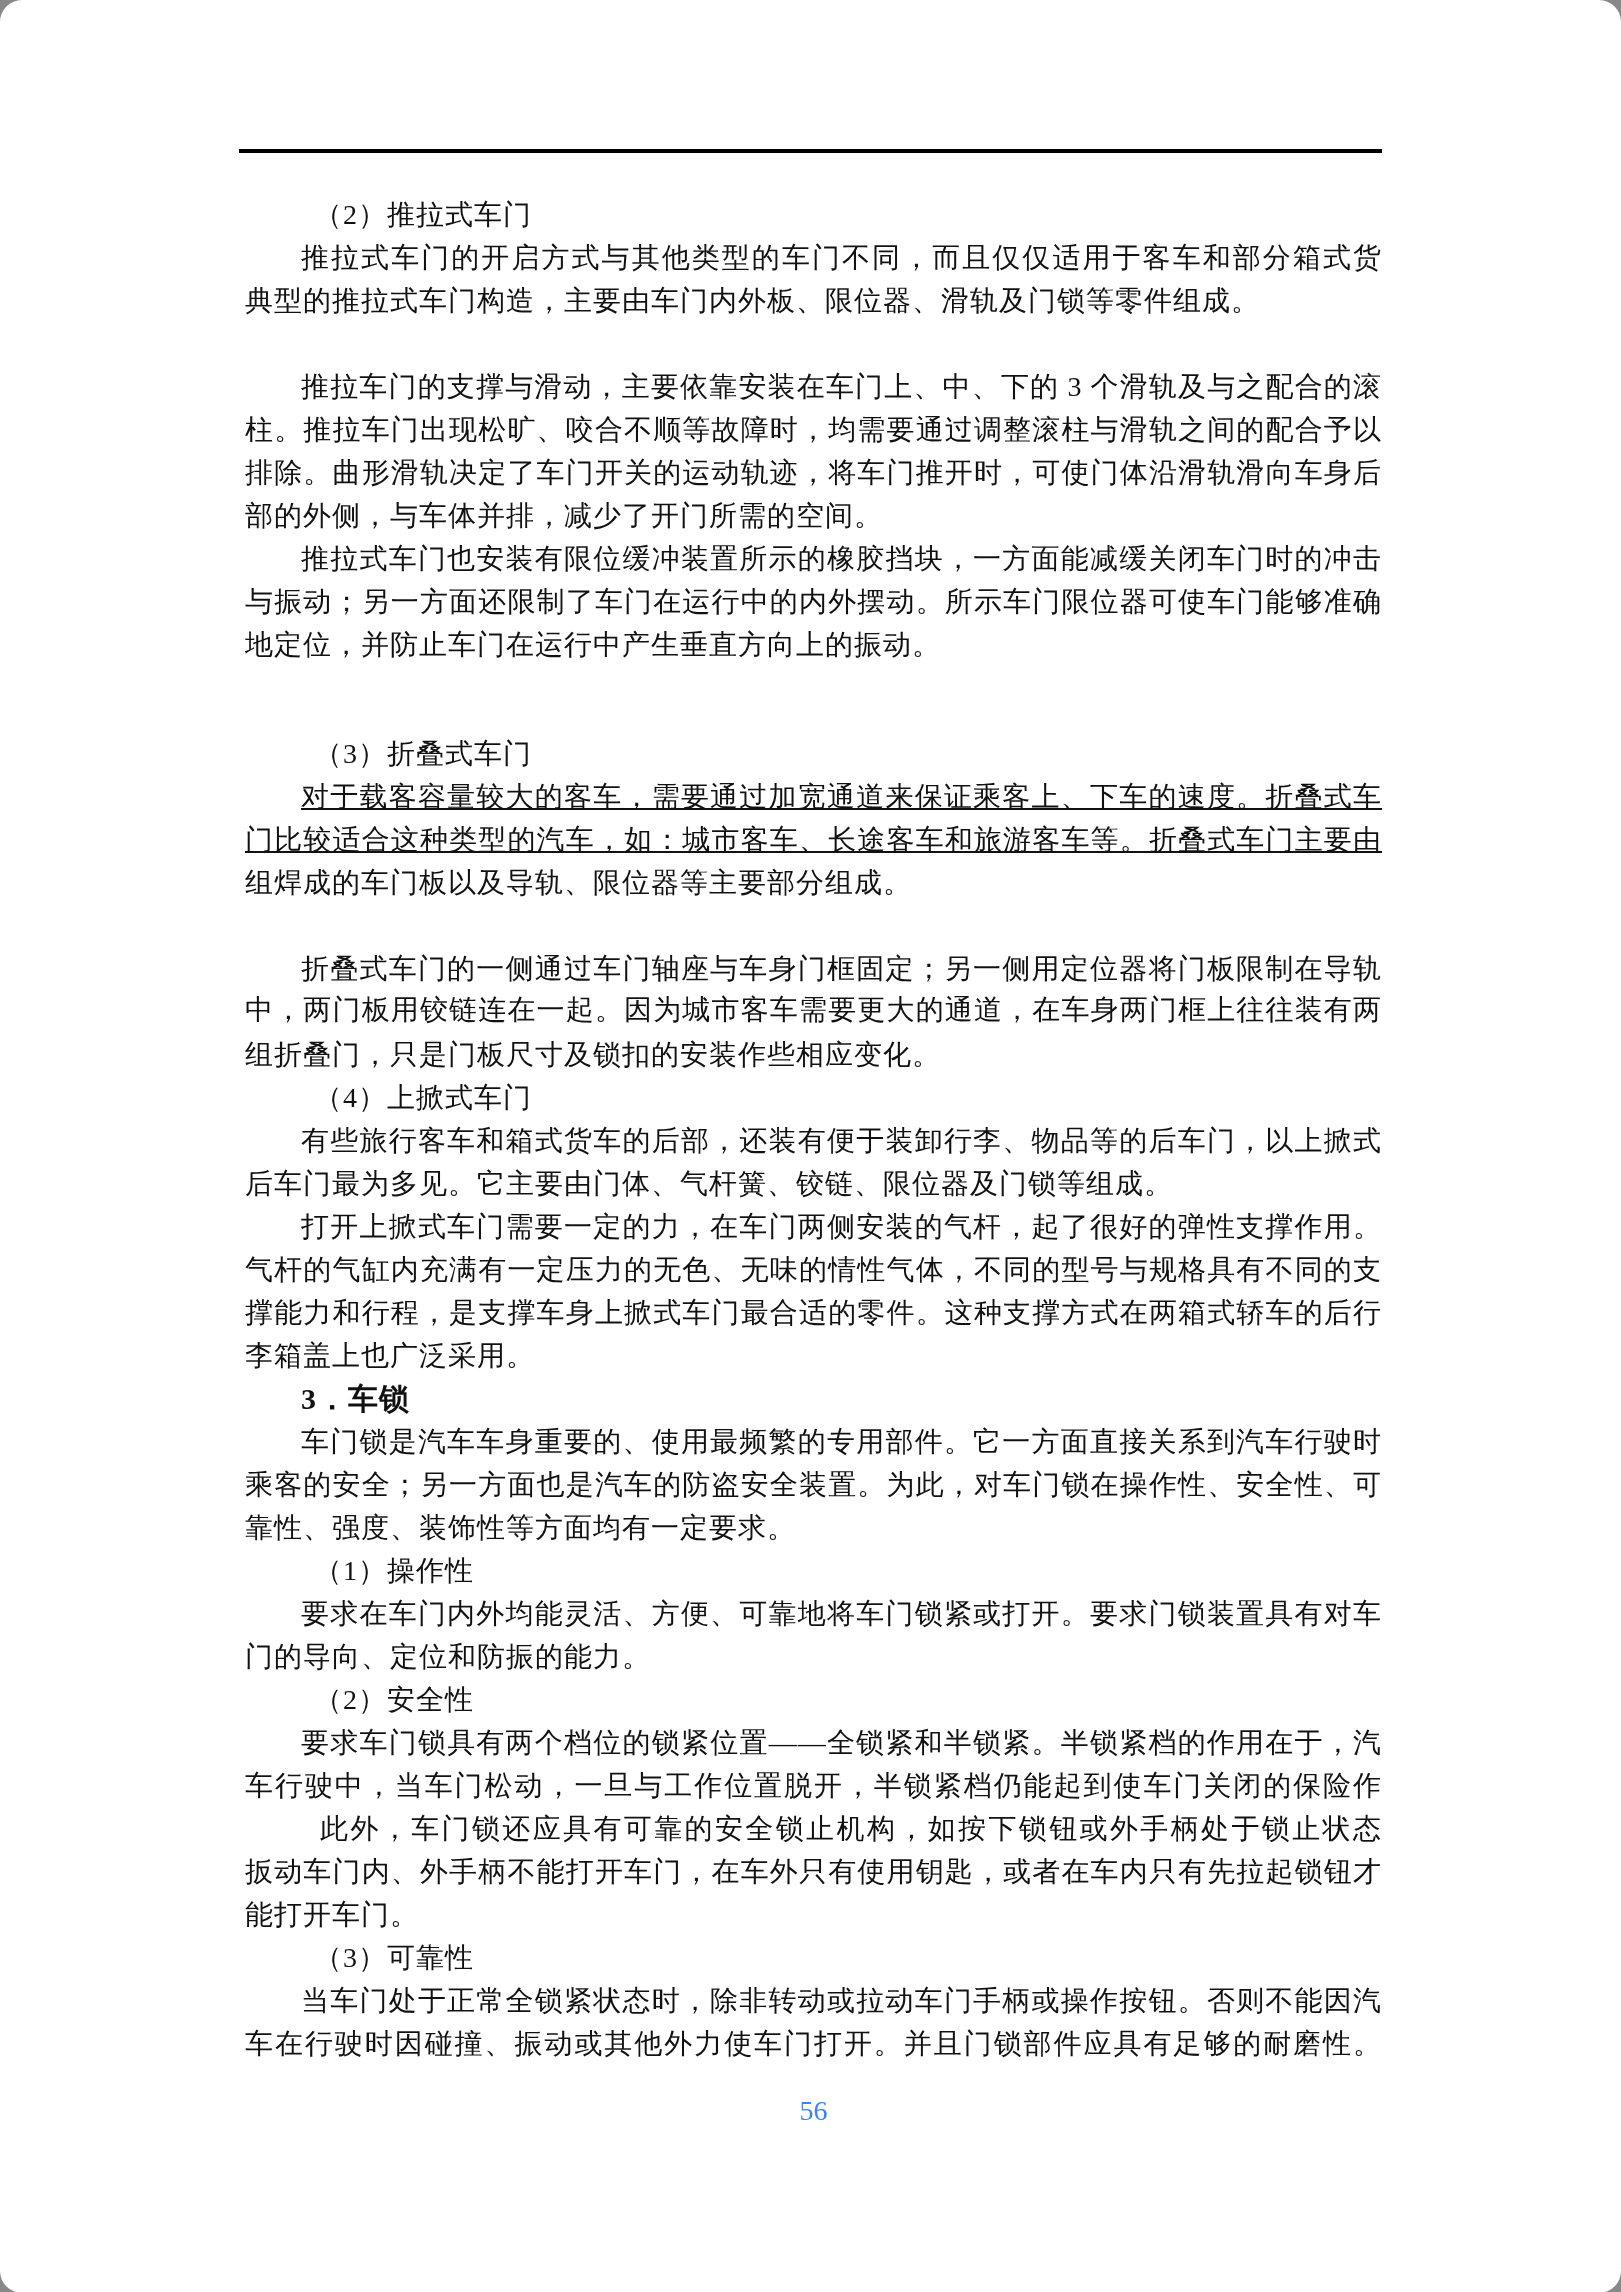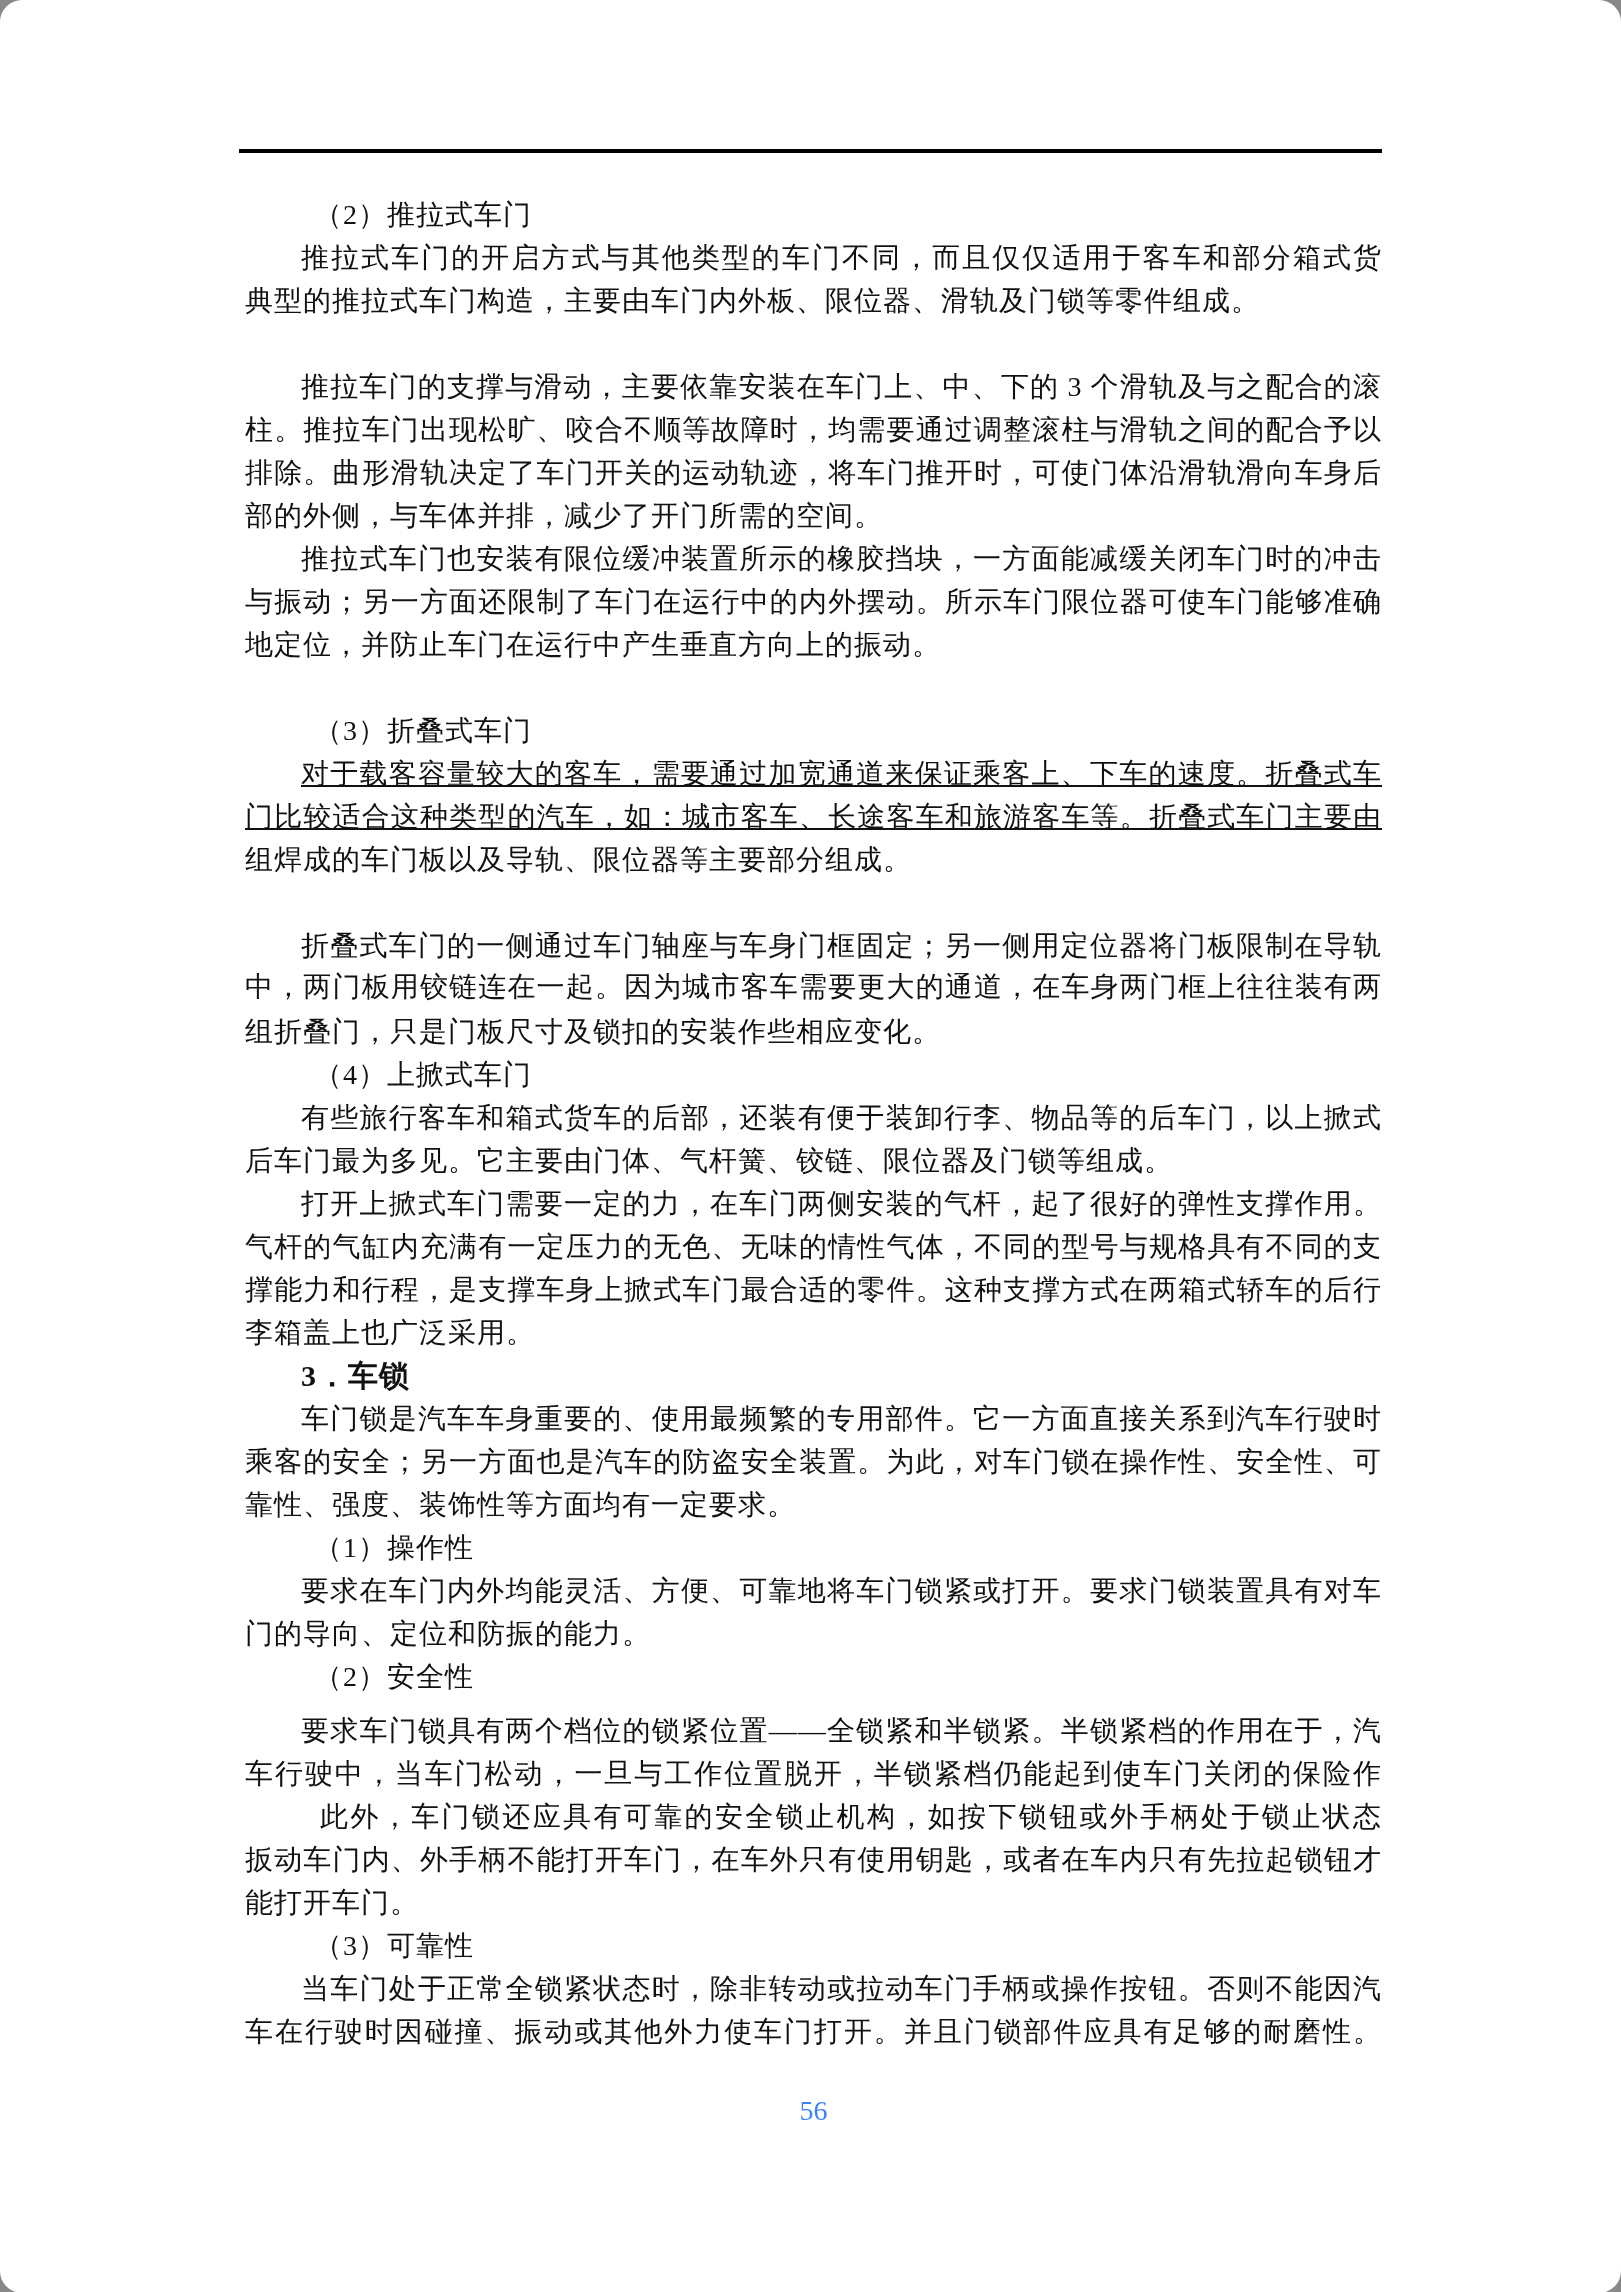--- a/index.html
+++ b/index.html
@@ -78,21 +78,21 @@
       <div class="line" style="padding-left: 0px;">典型的推拉式车门构造，主要由车门内外板、限位器、滑轨及门锁等零件组成。</div>
       <div class="line spacer"></div>
       <div class="line just" style="padding-left: 56px;">推拉车门的支撑与滑动，主要依靠安装在车门上、中、下的 3 个滑轨及与之配合的滚</div>
       <div class="line just" style="padding-left: 0px;">柱。推拉车门出现松旷、咬合不顺等故障时，均需要通过调整滚柱与滑轨之间的配合予以</div>
       <div class="line just" style="padding-left: 0px;">排除。曲形滑轨决定了车门开关的运动轨迹，将车门推开时，可使门体沿滑轨滑向车身后</div>
       <div class="line" style="padding-left: 0px;">部的外侧，与车体并排，减少了开门所需的空间。</div>
       <div class="line just" style="padding-left: 56px;">推拉式车门也安装有限位缓冲装置所示的橡胶挡块，一方面能减缓关闭车门时的冲击</div>
       <div class="line just" style="padding-left: 0px;">与振动；另一方面还限制了车门在运行中的内外摆动。所示车门限位器可使车门能够准确</div>
       <div class="line" style="padding-left: 0px;">地定位，并防止车门在运行中产生垂直方向上的振动。</div>
       <div class="line spacer"></div>
-      <div class="line heading" style="padding-left: 69px;">（3）折叠式车门</div>
+      <div class="line heading" style="padding-left: 69px; margin-top: 23px;">（3）折叠式车门</div>
       <div class="line just" style="padding-left: 56px; text-decoration: underline;">对于载客容量较大的客车，需要通过加宽通道来保证乘客上、下车的速度。折叠式车</div>
       <div class="line just" style="padding-left: 0px; text-decoration: underline;">门比较适合这种类型的汽车，如：城市客车、长途客车和旅游客车等。折叠式车门主要由</div>
       <div class="line" style="padding-left: 0px;">组焊成的车门板以及导轨、限位器等主要部分组成。</div>
       <div class="line spacer"></div>
       <div class="line just" style="padding-left: 56px;">折叠式车门的一侧通过车门轴座与车身门框固定；另一侧用定位器将门板限制在导轨</div>
       <div class="line just" style="padding-left: 0px; font-family: Liberation Mono, monospace;">中，两门板用铰链连在一起。因为城市客车需要更大的通道，在车身两门框上往往装有两</div>
       <div class="line" style="padding-left: 0px;">组折叠门，只是门板尺寸及锁扣的安装作些相应变化。</div>
       <div class="line heading" style="padding-left: 69px;">（4）上掀式车门</div>
       <div class="line just" style="padding-left: 56px;">有些旅行客车和箱式货车的后部，还装有便于装卸行李、物品等的后车门，以上掀式</div>
       <div class="line" style="padding-left: 0px;">后车门最为多见。它主要由门体、气杆簧、铰链、限位器及门锁等组成。</div>
@@ -101,21 +101,21 @@
       <div class="line just" style="padding-left: 0px;">撑能力和行程，是支撑车身上掀式车门最合适的零件。这种支撑方式在两箱式轿车的后行</div>
       <div class="line" style="padding-left: 0px;">李箱盖上也广泛采用。</div>
       <div class="line heading bold" style="padding-left: 56px;">3．车锁</div>
       <div class="line just" style="padding-left: 56px;">车门锁是汽车车身重要的、使用最频繁的专用部件。它一方面直接关系到汽车行驶时</div>
       <div class="line just" style="padding-left: 0px;">乘客的安全；另一方面也是汽车的防盗安全装置。为此，对车门锁在操作性、安全性、可</div>
       <div class="line" style="padding-left: 0px;">靠性、强度、装饰性等方面均有一定要求。</div>
       <div class="line heading" style="padding-left: 69px;">（1）操作性</div>
       <div class="line just" style="padding-left: 56px;">要求在车门内外均能灵活、方便、可靠地将车门锁紧或打开。要求门锁装置具有对车</div>
       <div class="line" style="padding-left: 0px;">门的导向、定位和防振的能力。</div>
       <div class="line heading" style="padding-left: 69px;">（2）安全性</div>
-      <div class="line just" style="padding-left: 56px; margin-top: 11px;">要求车门锁具有两个档位的锁紧位置——全锁紧和半锁紧。半锁紧档的作用在于，汽</div>
+      <div class="line just" style="padding-left: 56px;">要求车门锁具有两个档位的锁紧位置——全锁紧和半锁紧。半锁紧档的作用在于，汽</div>
       <div class="line just" style="padding-left: 0px;">车行驶中，当车门松动，一旦与工作位置脱开，半锁紧档仍能起到使车门关闭的保险作用。</div>
       <div class="line just" style="padding-left: 75px;">此外，车门锁还应具有可靠的安全锁止机构，如按下锁钮或外手柄处于锁止状态时，</div>
       <div class="line just" style="padding-left: 0px;">扳动车门内、外手柄不能打开车门，在车外只有使用钥匙，或者在车内只有先拉起锁钮才</div>
       <div class="line" style="padding-left: 0px;">能打开车门。</div>
       <div class="line heading" style="padding-left: 69px;">（3）可靠性</div>
       <div class="line just" style="padding-left: 56px;">当车门处于正常全锁紧状态时，除非转动或拉动车门手柄或操作按钮。否则不能因汽</div>
       <div class="line just" style="padding-left: 0px;">车在行驶时因碰撞、振动或其他外力使车门打开。并且门锁部件应具有足够的耐磨性。</div>
     </main>
   <footer class="page-footer">
     <span>56</span>

